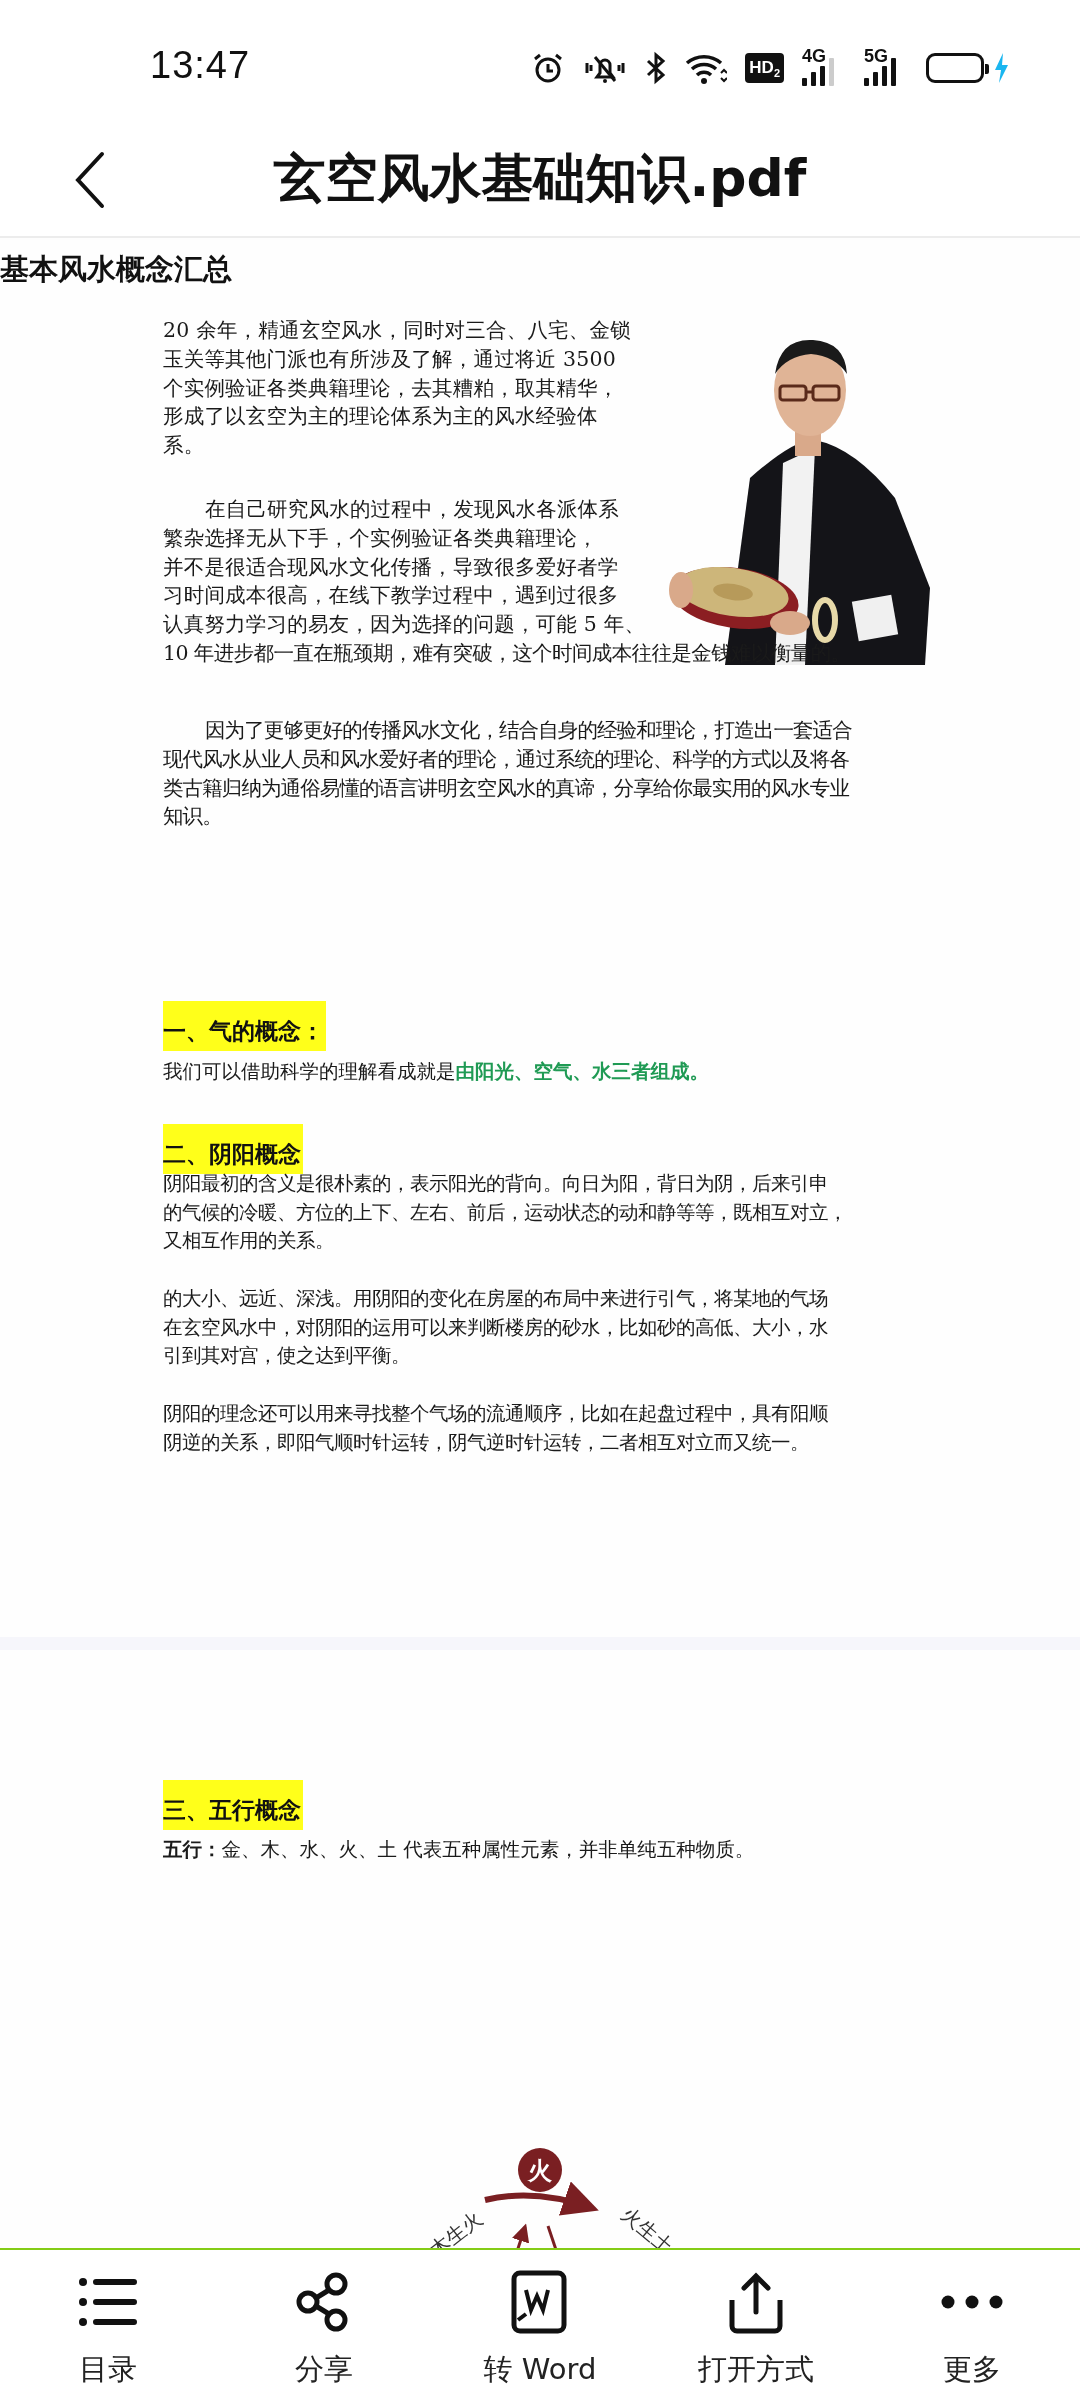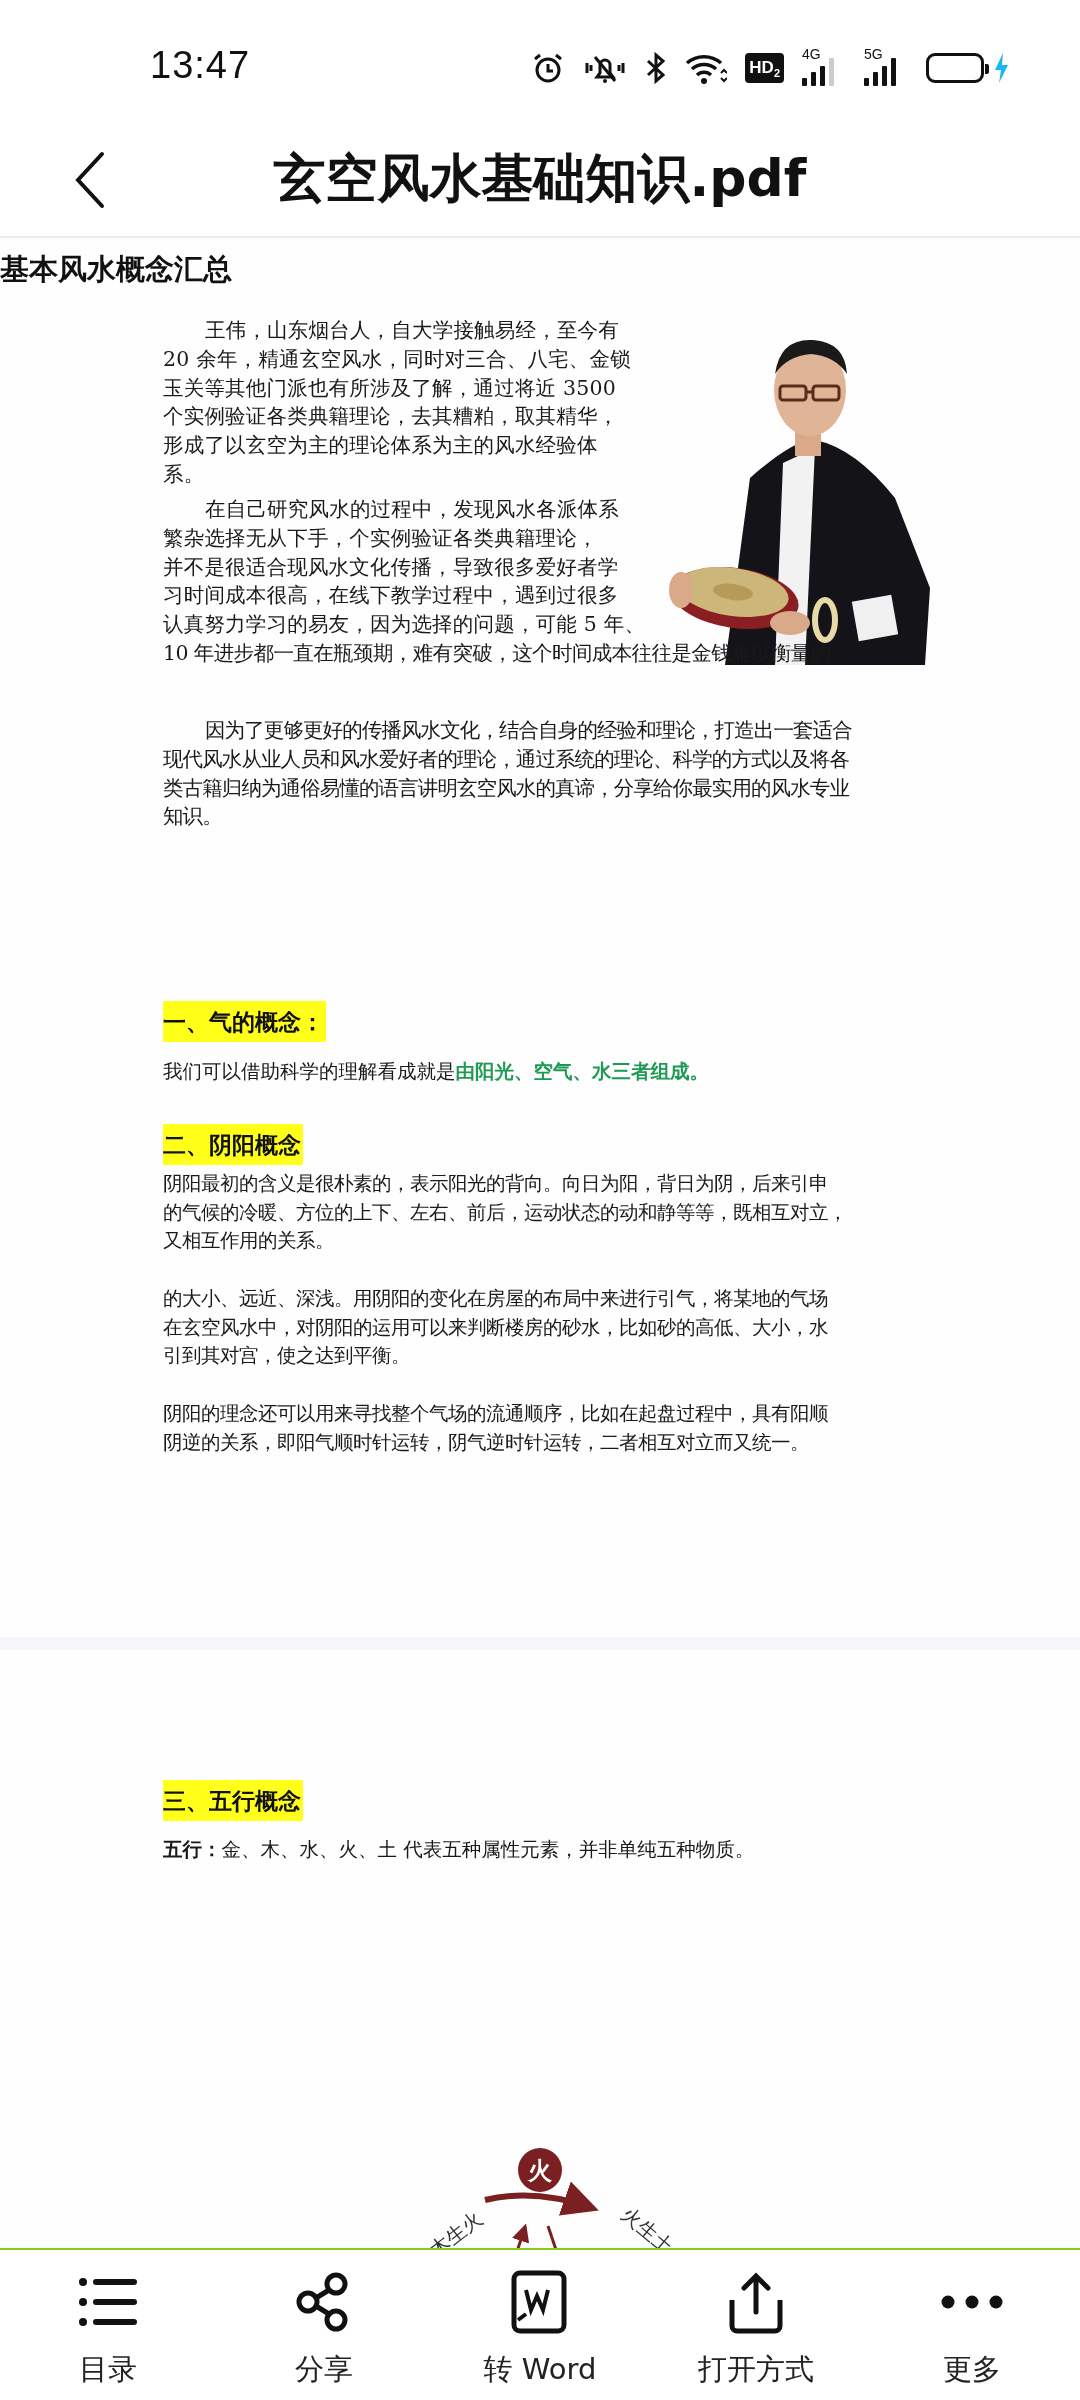--- a/index.html
+++ b/index.html
@@ -6,21 +6,21 @@
   html, body { width:1080px; height:2400px; background:#fdfdfd; overflow:hidden; }
   body { position:relative; font-family:"DejaVu Sans", "Liberation Sans", sans-serif; color:#111; }
 
   
   .status-bar { position:absolute; left:0; top:0; width:1080px; height:130px; background:#fff; }
   .status-time { position:absolute; left:150px; top:44px; font-size:38px; font-family:"Liberation Sans", sans-serif; color:#111; letter-spacing:1px; }
   .status-icons { position:absolute; right:70px; top:48px; height:40px; display:flex; align-items:center; gap:18px; }
   .status-icons .si { display:flex; align-items:center; justify-content:center; height:40px; }
   .hd-badge { background:#111; color:#fff; font-weight:bold; font-size:17px; font-family:"Liberation Sans", sans-serif; padding:2px 4px; border-radius:4px; height:30px; line-height:26px; }
   .net { position:relative; width:44px; height:36px; }
-  .net .lbl { position:absolute; left:0; top:-2px; font-size:14px; font-weight:normal; font-family:"Liberation Sans", sans-serif; }
+  .net .lbl { position:absolute; left:0; top:-2px; font-size:18px; font-weight:bold; font-family:"Liberation Sans", sans-serif; }
   .net .bar { position:absolute; bottom:2px; width:5px; background:#111; border-radius:1px; }
   .battery { width:58px; height:30px; border:3px solid #111; border-radius:9px; padding:2px; position:relative; }
   .battery .fill { width:100%; height:100%; background:#1ab6f0; border-radius:5px; }
   .battery::after { content:""; position:absolute; right:-8px; top:8px; width:4px; height:10px; background:#111; border-radius:0 2px 2px 0; }
 
   
   .app-header { position:absolute; left:0; top:130px; width:1080px; height:108px; background:#fff; border-bottom:2px solid #ececec; }
   .back-btn { position:absolute; left:60px; top:10px; width:60px; height:80px; display:flex; align-items:center; justify-content:center; cursor:pointer; }
   .header-title { position:absolute; left:0; right:0; top:14px; text-align:center; font-size:52px; font-weight:bold; color:#111; font-family:"DejaVu Sans", sans-serif; }
 
@@ -32,21 +32,21 @@
   .page2 { top:1410px; height:700px; }
 
   .doc-title { position:absolute; left:0; right:0; top:10px; font-family:"DejaVu Serif", serif; font-size:29px; font-weight:bold; color:#111; }
 
   .ptxt { position:absolute; left:163px; font-family:"DejaVu Serif", serif; font-size:20.5px; line-height:28.8px; color:#1a1a1a; letter-spacing:0.2px; }
   .ptxt .ln { display:block; white-space:nowrap; }
   .indent { padding-left:42px; }
 
   .photo { position:absolute; left:655px; top:88px; width:290px; height:337px; overflow:hidden; background:#fff; }
 
-  .sec-heading { position:absolute; left:163px; background:#ffff1a; font-family:"DejaVu Sans", sans-serif; font-weight:bold; font-size:23px; color:#111; padding:7px 2px 6px 0; line-height:28px; }
+  .sec-heading { position:absolute; left:163px; background:#ffff1a; font-family:"DejaVu Sans", sans-serif; font-weight:bold; font-size:23px; color:#111; padding:16px 2px 6px 0; line-height:28px; }
   .sans-txt { position:absolute; left:163px; font-family:"DejaVu Sans", sans-serif; font-size:19.5px; line-height:28.5px; color:#1a1a1a; }
   .sans-txt .ln { display:block; white-space:nowrap; }
   .green { color:#1f9a54; font-weight:bold; }
   .bold { font-weight:bold; }
 
   .diagram { position:absolute; left:320px; top:480px; width:440px; height:380px; }
 
   
   .bottom-nav { position:absolute; left:0; top:2248px; width:1080px; height:152px; background:#fff; border-top:2px solid #84cc16; display:flex; }
   .nav-item { flex:1; display:flex; flex-direction:column; align-items:center; justify-content:flex-start; padding-top:20px; cursor:pointer; }
@@ -119,21 +119,20 @@
       </svg>
   </div>
   <div class="header-title">玄空风水基础知识.pdf</div>
 </div>
 
 <div class="doc">
   <div class="page page1">
     <div class="doc-title">基本风水概念汇总</div>
 
     <div class="ptxt" style="top:76px;width:480px">
-      <span class="ln indent">王伟，山东烟台人，自大学接触易经，至今有</span>
       <span class="ln">20 余年，精通玄空风水，同时对三合、八宅、金锁</span>
       <span class="ln">玉关等其他门派也有所涉及了解，通过将近 3500</span>
       <span class="ln">个实例验证各类典籍理论，去其糟粕，取其精华，</span>
       <span class="ln">形成了以玄空为主的理论体系为主的风水经验体</span>
       <span class="ln">系。</span>
     </div>
 
     <div class="photo">
       <svg width="290" height="337" viewBox="0 0 290 337">
         <rect width="290" height="337" fill="#fefefe"></rect>

